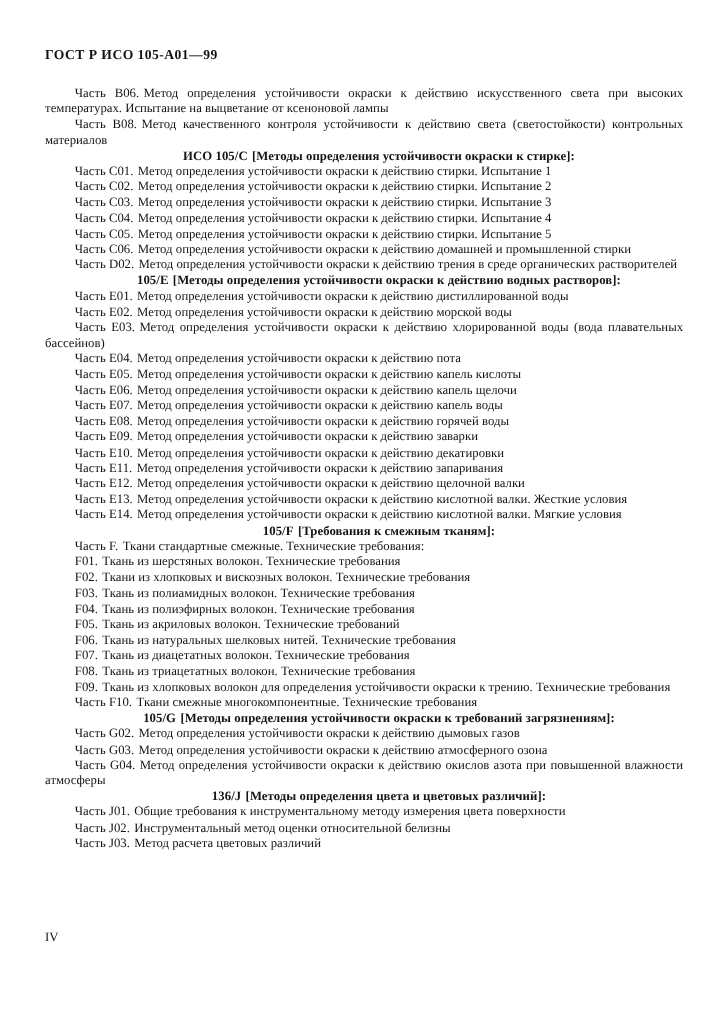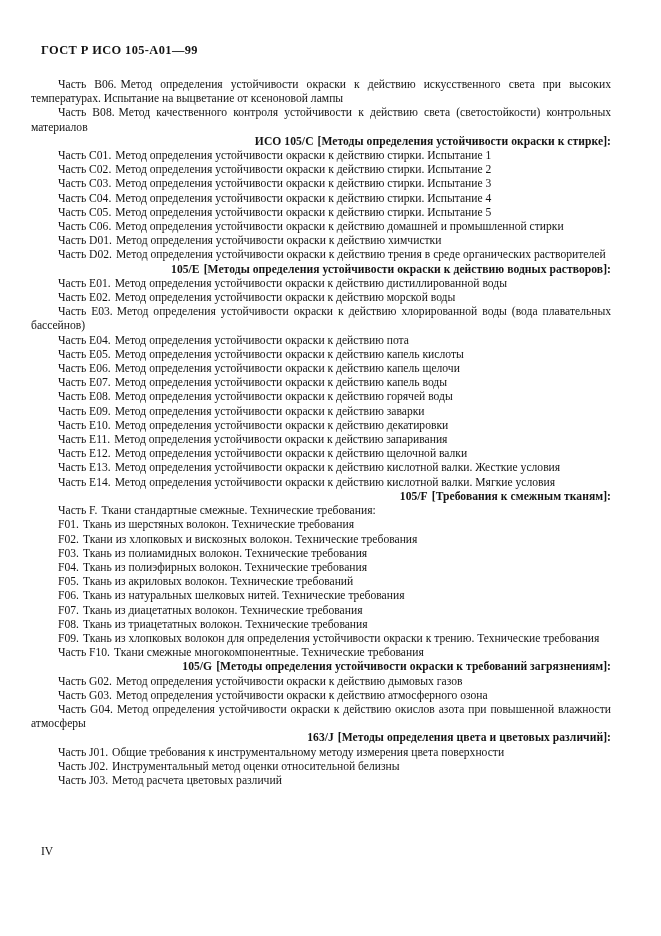--- a/index.html
+++ b/index.html
@@ -22,38 +22,38 @@
     position: absolute;
     left: 41px;
     top: 43px;
     font-size: 12.4px;
     font-weight: bold;
     letter-spacing: 0.4px;
     white-space: nowrap;
   }
   #body-block {
     position: absolute;
-    left: 31px;
+    left: 41px;
     top: 78px;
     width: 580px;
     font-family: Liberation Serif, serif;
   }
   .p {
     margin: 0;
     font-size: 11.6px;
     line-height: 14.2px;
     text-align: justify;
     text-indent: 27px;
     -webkit-hyphens: manual;
     hyphens: manual;
   }
   .p.hd {
     font-weight: bold;
     text-indent: 27px;
-    text-align: right;
+    text-align: center;
     letter-spacing: 0.05px;
   }
   .p .lbl {
     white-space: nowrap;
   }
   .p .gap {
     display: inline-block;
     width: 4px;
   }
   #page-number {
@@ -74,21 +74,20 @@
   <div id="body-block">
       <p class="p"><span class="lbl">Часть B06.</span><span class="gap"></span><span>Метод определения устойчивости окраски к действию искусственного света при высоких температурах. Испытание на выцветание от ксеноновой лампы</span></p>
       <p class="p"><span class="lbl">Часть B08.</span><span class="gap"></span><span>Метод качественного контроля устойчивости к действию света (светостойкости) контрольных материалов</span></p>
       <p class="p hd"><span class="lbl">ИСО 105/C</span><span class="gap"></span><span>[Методы определения устойчивости окраски к стирке]:</span></p>
       <p class="p"><span class="lbl">Часть C01.</span><span class="gap"></span><span>Метод определения устойчивости окраски к действию стирки. Испытание 1</span></p>
       <p class="p"><span class="lbl">Часть C02.</span><span class="gap"></span><span>Метод определения устойчивости окраски к действию стирки. Испытание 2</span></p>
       <p class="p"><span class="lbl">Часть C03.</span><span class="gap"></span><span>Метод определения устойчивости окраски к действию стирки. Испытание 3</span></p>
       <p class="p"><span class="lbl">Часть C04.</span><span class="gap"></span><span>Метод определения устойчивости окраски к действию стирки. Испытание 4</span></p>
       <p class="p"><span class="lbl">Часть C05.</span><span class="gap"></span><span>Метод определения устойчивости окраски к действию стирки. Испытание 5</span></p>
       <p class="p"><span class="lbl">Часть C06.</span><span class="gap"></span><span>Метод определения устойчивости окраски к действию домашней и промышленной стирки</span></p>
-      <p class="p"><span class="lbl">Часть D01.</span><span class="gap"></span><span>Метод определения устойчивости окраски к действию химчистки</span></p>
       <p class="p"><span class="lbl">Часть D02.</span><span class="gap"></span><span>Метод определения устойчивости окраски к действию трения в среде органических растворителей</span></p>
       <p class="p hd"><span class="lbl">105/E</span><span class="gap"></span><span>[Методы определения устойчивости окраски к действию водных растворов]:</span></p>
       <p class="p"><span class="lbl">Часть E01.</span><span class="gap"></span><span>Метод определения устойчивости окраски к действию дистиллированной воды</span></p>
       <p class="p"><span class="lbl">Часть E02.</span><span class="gap"></span><span>Метод определения устойчивости окраски к действию морской воды</span></p>
       <p class="p"><span class="lbl">Часть E03.</span><span class="gap"></span><span>Метод определения устойчивости окраски к действию хлорированной воды (вода плавательных бассейнов)</span></p>
       <p class="p"><span class="lbl">Часть E04.</span><span class="gap"></span><span>Метод определения устойчивости окраски к действию пота</span></p>
       <p class="p"><span class="lbl">Часть E05.</span><span class="gap"></span><span>Метод определения устойчивости окраски к действию капель кислоты</span></p>
       <p class="p"><span class="lbl">Часть E06.</span><span class="gap"></span><span>Метод определения устойчивости окраски к действию капель щелочи</span></p>
       <p class="p"><span class="lbl">Часть E07.</span><span class="gap"></span><span>Метод определения устойчивости окраски к действию капель воды</span></p>
       <p class="p"><span class="lbl">Часть E08.</span><span class="gap"></span><span>Метод определения устойчивости окраски к действию горячей воды</span></p>
@@ -107,21 +106,21 @@
       <p class="p"><span class="lbl">F05.</span><span class="gap"></span><span>Ткань из акриловых волокон. Технические требований</span></p>
       <p class="p"><span class="lbl">F06.</span><span class="gap"></span><span>Ткань из натуральных шелковых нитей. Технические требования</span></p>
       <p class="p"><span class="lbl">F07.</span><span class="gap"></span><span>Ткань из диацетатных волокон. Технические требования</span></p>
       <p class="p"><span class="lbl">F08.</span><span class="gap"></span><span>Ткань из триацетатных волокон. Технические требования</span></p>
       <p class="p"><span class="lbl">F09.</span><span class="gap"></span><span>Ткань из хлопковых волокон для определения устойчивости окраски к трению. Техни­ческие требования</span></p>
       <p class="p"><span class="lbl">Часть F10.</span><span class="gap"></span><span>Ткани смежные многокомпонентные. Технические требования</span></p>
       <p class="p hd"><span class="lbl">105/G</span><span class="gap"></span><span>[Методы определения устойчивости окраски к требований загрязнениям]:</span></p>
       <p class="p"><span class="lbl">Часть G02.</span><span class="gap"></span><span>Метод определения устойчивости окраски к действию дымовых газов</span></p>
       <p class="p"><span class="lbl">Часть G03.</span><span class="gap"></span><span>Метод определения устойчивости окраски к действию атмосферного озона</span></p>
       <p class="p"><span class="lbl">Часть G04.</span><span class="gap"></span><span>Метод определения устойчивости окраски к действию окислов азота при повы­шенной влажности атмосферы</span></p>
-      <p class="p hd"><span class="lbl">163/J</span><span class="gap"></span><span>[Методы определения цвета и цветовых различий]:</span></p>
+      <p class="p hd"><span class="lbl">136/J</span><span class="gap"></span><span>[Методы определения цвета и цветовых различий]:</span></p>
       <p class="p"><span class="lbl">Часть J01.</span><span class="gap"></span><span>Общие требования к инструментальному методу измерения цвета поверхности</span></p>
       <p class="p"><span class="lbl">Часть J02.</span><span class="gap"></span><span>Инструментальный метод оценки относительной белизны</span></p>
       <p class="p"><span class="lbl">Часть J03.</span><span class="gap"></span><span>Метод расчета цветовых различий</span></p>
     </div>
 
   <div id="page-number">IV</div>
 
 </div>
 
 </body></html>

